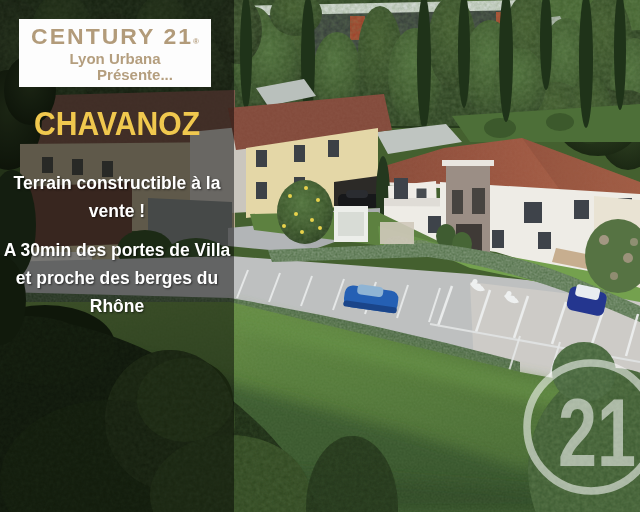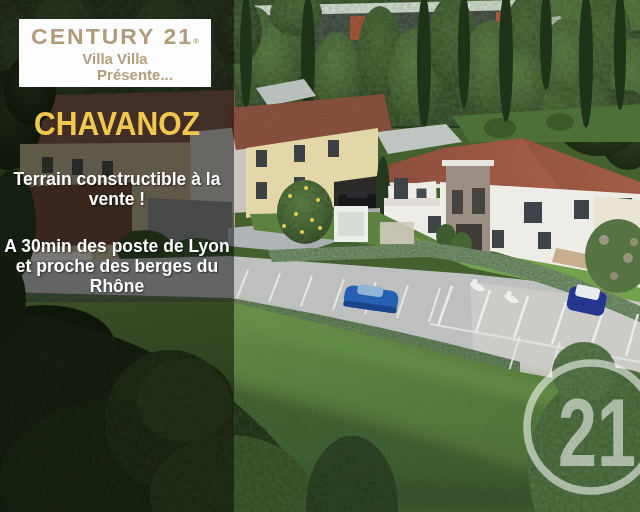--- a/index.html
+++ b/index.html
@@ -1,18 +1,18 @@
 <!DOCTYPE html>
 <html><head>
 <meta charset="utf-8">
 <style>
   html,body{margin:0;padding:0;}
   #stage{position:relative;width:640px;height:512px;overflow:hidden;background:#44602f;font-family:"Liberation Sans",sans-serif;}
   #scene{position:absolute;left:0;top:0;}
-  .txt{position:absolute;left:0;width:234px;text-align:center;color:#fff;font-weight:bold;font-size:17.5px;line-height:20px;text-shadow:1px 1px 2px rgba(0,0,0,.55);}
+  .txt{position:absolute;left:0;width:234px;text-align:center;color:#fff;font-weight:bold;font-size:17.5px;line-height:28px;text-shadow:1px 1px 2px rgba(0,0,0,.55);}
 </style>
 </head>
 <body>
 <div id="stage">
 
 <svg id="scene" width="640" height="512" viewBox="0 0 640 512">
   <defs>
     <radialGradient id="treeA" cx="45%" cy="35%" r="65%">
       <stop offset="0%" stop-color="#3d5629"></stop>
           <stop offset="65%" stop-color="#304722"></stop>
@@ -404,24 +404,24 @@
   <g opacity="0.55">
     <circle cx="591" cy="427" r="64" fill="none" stroke="#fff" stroke-width="7.5"></circle>
     <text x="558" y="466" font-family="Liberation Sans,sans-serif" font-size="96" font-weight="bold" fill="#fff" textLength="78" lengthAdjust="spacingAndGlyphs">21</text>
   </g>
 </svg>
 
 <div style="position:absolute;left:19px;top:19px;width:192px;height:68px;background:#fdfdfd;"></div>
 
 <div style="position:absolute;left:19px;top:23px;width:192px;text-align:center;color:#b29b7a;font-weight:bold;font-size:23px;letter-spacing:2px;transform:scaleY(0.96);">CENTURY 21<span style="font-size:8px;letter-spacing:0;">®</span></div>
 
-<div style="position:absolute;left:19px;top:50px;width:192px;text-align:center;color:#b49e7e;font-weight:bold;font-size:15px;">Villa Villa</div>
+<div style="position:absolute;left:19px;top:50px;width:192px;text-align:center;color:#b49e7e;font-weight:bold;font-size:15px;">Lyon Urbana</div>
 
 <div style="position:absolute;left:19px;top:66px;width:232px;text-align:center;color:#b49e7e;font-weight:bold;font-size:15px;">Présente...</div>
 
 <div style="position:absolute;left:0;top:104px;width:234px;text-align:center;color:#f0c84e;font-weight:bold;font-size:34px;transform:scaleX(0.885);transform-origin:117px 50%;">CHAVANOZ</div>
 
 <div class="txt" style="top:169px;">Terrain constructible à la vente&nbsp;!</div>
 
-<div class="txt" style="top:236px;">A 30min des poste de Lyon et proche des berges du Rhône</div>
+<div class="txt" style="top:236px;">A 30min des portes de Villa et proche des berges du Rhône</div>
 
 
 </div>
 
 </body></html>

